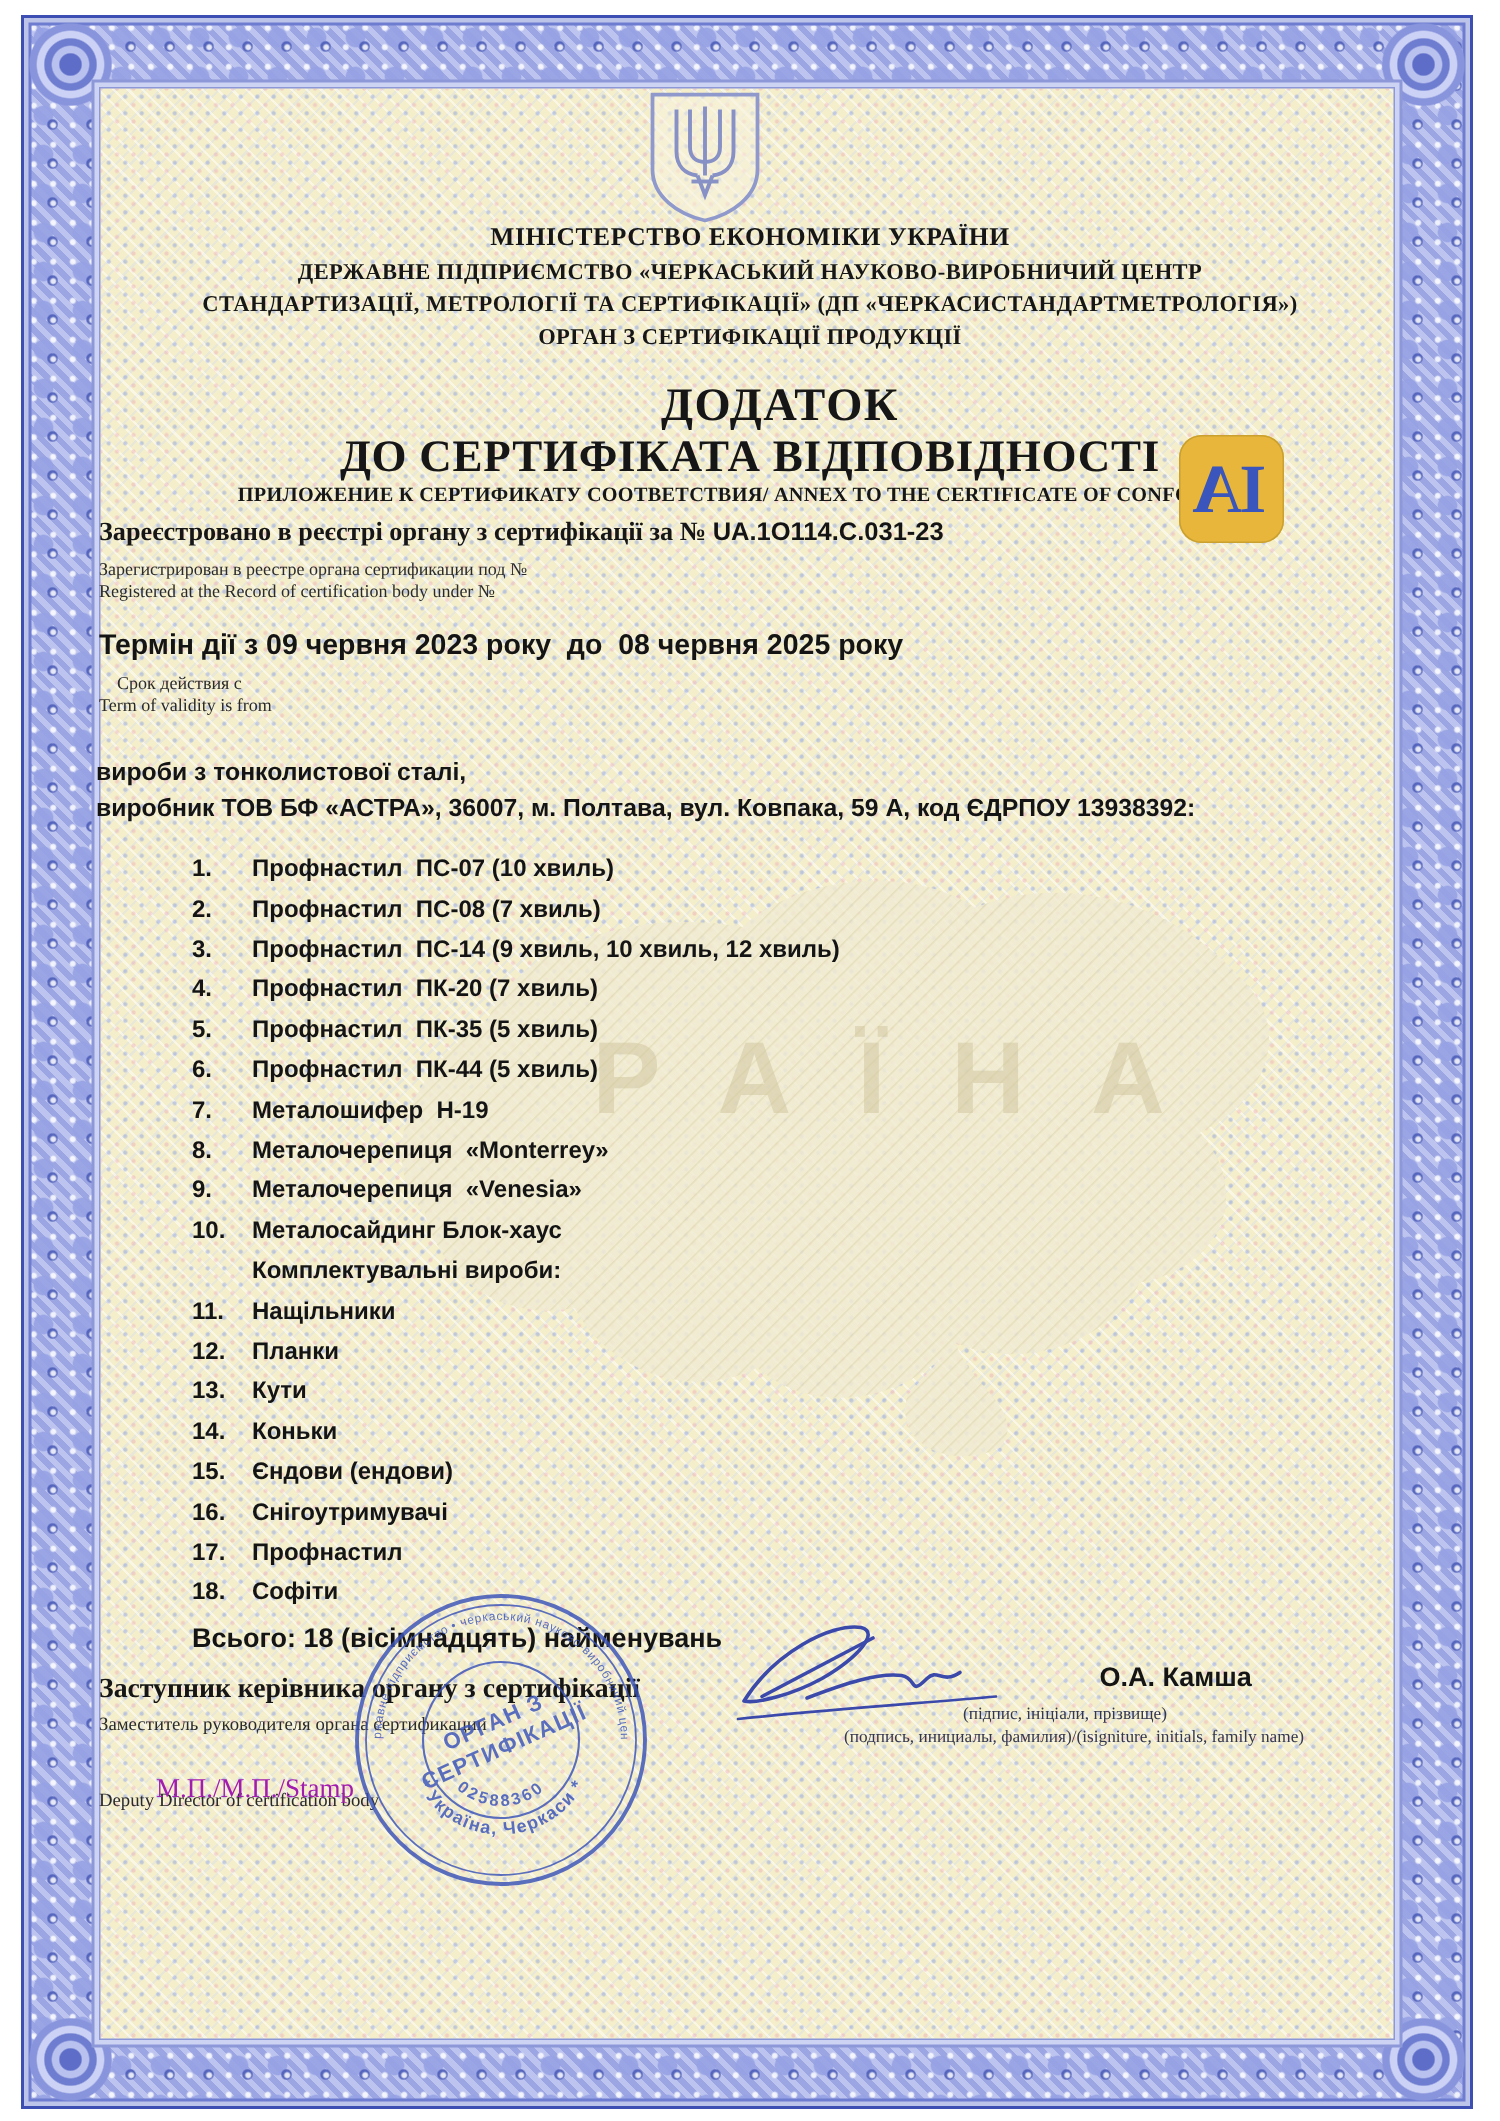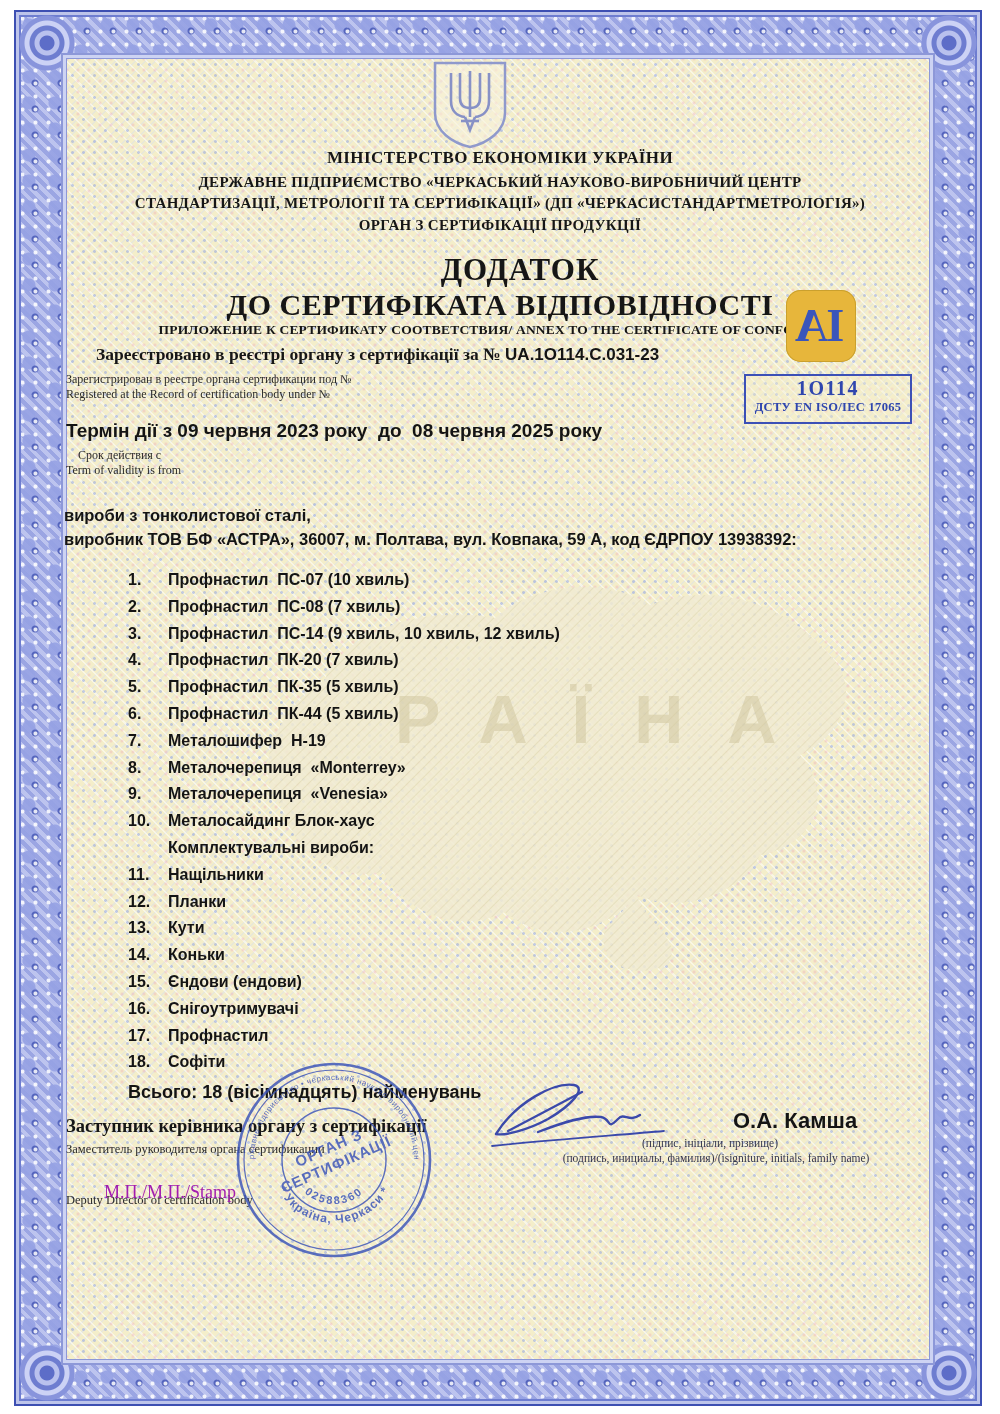--- a/index.html
+++ b/index.html
@@ -110,26 +110,22 @@
   <div class="abs ctr serifB hdr2" style="top:172px;">ДЕРЖАВНЕ ПІДПРИЄМСТВО «ЧЕРКАСЬКИЙ НАУКОВО-ВИРОБНИЧИЙ ЦЕНТР</div>
   <div class="abs ctr serifB hdr2" style="top:215px;">ОРГАН З СЕРТИФІКАЦІЇ ПРОДУКЦІЇ</div>
 
   <div class="abs ctr serifB t1" style="top:252px;padding-left:20px;">ДОДАТОК</div>
   <div class="abs ctr serifB t2" style="top:288px;">ДО СЕРТИФІКАТА ВІДПОВІДНОСТІ</div>
   <div class="abs ctr serifB t3" style="top:322px;">ПРИЛОЖЕНИЕ К СЕРТИФИКАТУ СООТВЕТСТВИЯ/ ANNEX TO THE CERTIFICATE OF CONFORMITY</div>
 
   <div class="abs accr-box">
     <span class="accr-glyph">ІА</span>
   </div>
-  <div class="abs code-box">
-    <div class="code-num">1О114</div>
-    <div class="code-std">ДСТУ EN ISO/IEC 17065</div>
-  </div>
-
-  <div class="abs" style="left:66px;top:344px;font-size:17.5px;padding-left:30px;">
+
+  <div class="abs" style="left:66px;top:344px;font-size:17.5px;">
     <span class="serifB">Зареєстровано в реєстрі органу з сертифікації за № </span><span class="sansB" style="font-size:17px;">UA.1О114.С.031-23</span>
   </div>
   <div class="abs serifS small" style="left:66px;top:372px;">Зарегистрирован в реестре органа сертификации под №</div>
   <div class="abs serifS small" style="left:66px;top:387px;">Registered at the Record of certification body under №</div>
 
   <div class="abs sansB pre" style="left:66px;top:420px;font-size:19px;">Термін дії з 09 червня 2023 року  до  08 червня 2025 року</div>
   <div class="abs serifS small" style="left:66px;top:448px;margin-left:12px;">Срок действия с</div>
   <div class="abs serifS small" style="left:66px;top:463px;">Term of validity is from</div>
 
   <div class="abs sansB" style="left:64px;top:506px;font-size:16.5px;">вироби з тонколистової сталі,</div>
@@ -222,21 +218,21 @@
   <div class="abs serifS" style="left:104px;top:1182px;font-size:18px;color:#a21caf;">М.П./М.П./Stamp</div>
 
   <svg class="abs" style="left:488px;top:1074px;" width="190" height="86" viewBox="0 0 190 86">
     <g stroke="#2c3ca8" stroke-width="2.4" fill="none" stroke-linecap="round" opacity=".92">
       <path d="M8,60 C28,28 66,8 86,11 C99,14 84,31 60,45 C40,56 16,62 8,60"></path>
       <path d="M20,57 L94,18"></path>
       <path d="M50,58 C76,48 98,41 113,43 C124,45 118,57 130,45 C137,38 140,49 152,41"></path>
       <path d="M4,72 C60,66 132,61 176,57" stroke-width="1.8"></path>
     </g>
   </svg>
-  <div class="abs sansB" style="left:733px;top:1108px;font-size:22px;">О.А. Камша</div>
+  <div class="abs sansB" style="left:733px;top:1108px;font-size:18px;">О.А. Камша</div>
   <div class="abs siglabel" style="left:520px;top:1136px;width:380px;text-align:center;">(підпис, ініціали, прізвище)</div>
   <div class="abs siglabel" style="left:500px;top:1151px;width:432px;text-align:center;">(подпись, инициалы, фамилия)/(isigniture, initials, family name)</div>
 
   <svg class="abs" style="left:232px;top:1058px;opacity:.82;" width="204" height="204" viewBox="-102 -102 204 204">
     <defs>
       <path id="arcTop" d="M -80,0 A 80,80 0 0 1 80,0"></path>
       <path id="arcBottom" d="M -63,0 A 63,63 0 0 0 63,0"></path>
       <path id="arcNum" d="M -44,0 A 44,44 0 0 0 44,0"></path>
     </defs>
     <g stroke="#3952b8" fill="none">

